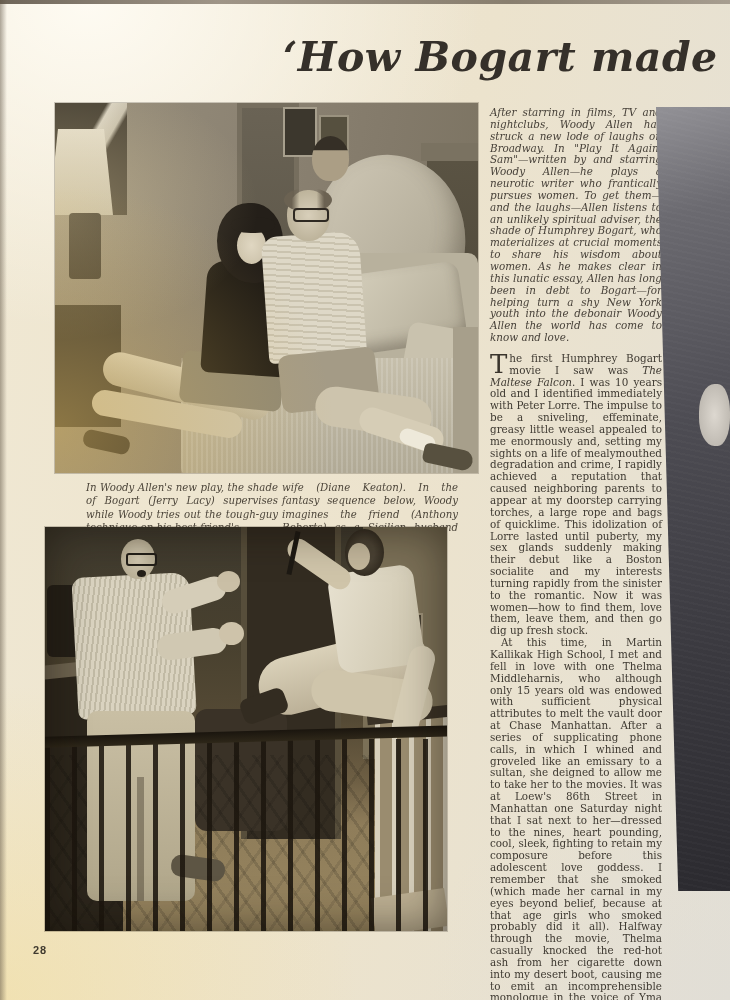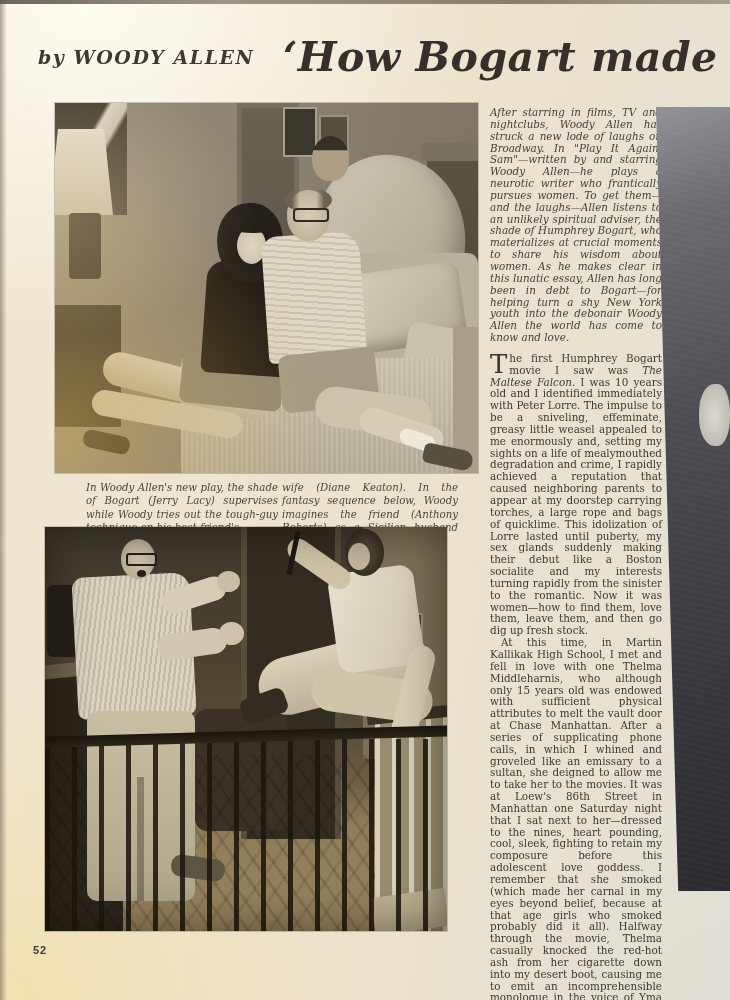--- a/index.html
+++ b/index.html
@@ -151,21 +151,20 @@
   .hand{position:absolute;left:699px;top:384px;width:31px;height:62px;z-index:3;
     background:radial-gradient(#ddd8d0,#b4afa7);border-radius:50% 40% 40% 50%/45% 45% 45% 45%;}
 </style>
 </head>
 <body>
 
 <div class="stage">
   <div class="edge-top"></div>
   <div class="edge-left"></div>
 
-  <div class="byline">by WOODY ALLEN</div>
   <div class="title">‘How Bogart made me</div>
 
   <div class="photo photo1">
     <div class="p1-painting"></div>
     <div class="p1-shade"></div>
     <div class="p1-lampbase"></div>
     <div class="p1-sideboard"></div>
     <div class="p1-column"></div>
     <div class="p1-frame1"></div>
     <div class="p1-frame2"></div>
@@ -245,14 +244,14 @@
   <div class="colright">
     <p class="intro">After starring in films, TV and nightclubs, Woody Allen has struck a new lode of laughs on Broadway. In "Play It Again, Sam"—written by and starring Woody Allen—he plays a neurotic writer who frantically pursues women. To get them—and the laughs—Allen listens to an unlikely spiritual adviser, the shade of Humphrey Bogart, who materializes at crucial moments to share his wisdom about women. As he makes clear in this lunatic essay, Allen has long been in debt to Bogart—for helping turn a shy New York youth into the debonair Woody Allen the world has come to know and love.</p>
     <p class="para"><span class="dropcap">T</span><span>he first Humphrey Bogart movie I saw was </span><span class="movie">The Maltese Falcon</span><span>. I was 10 years old and I identified immediately with Peter Lorre. The impulse to be a sniveling, effeminate, greasy little weasel appealed to me enormously and, setting my sights on a life of mealymouthed degradation and crime, I rapidly achieved a reputation that caused neighboring parents to appear at my doorstep carrying torches, a large rope and bags of quicklime. This idolization of Lorre lasted until puberty, my sex glands suddenly making their debut like a Boston socialite and my interests turning rapidly from the sinister to the romantic. Now it was women—how to find them, love them, leave them, and then go dig up fresh stock.</span></p>
     <p class="para indent">At this time, in Martin Kallikak High School, I met and fell in love with one Thelma Middleharnis, who although only 15 years old was endowed with sufficient physical attributes to melt the vault door at Chase Manhattan. After a series of supplicating phone calls, in which I whined and groveled like an emissary to a sultan, she deigned to allow me to take her to the movies. It was at Loew's 86th Street in Manhattan one Saturday night that I sat next to her—dressed to the nines, heart pounding, cool, sleek, fighting to retain my composure before this adolescent love goddess. I remember that she smoked (which made her carnal in my eyes beyond belief, because at that age girls who smoked probably did it all). Halfway through the movie, Thelma casually knocked the red-hot ash from her cigarette down into my desert boot, causing me to emit an incomprehensible monologue in the voice of Yma Sumac and spiral upward to the ceiling with the velocity of a Nike missile.</p>
 
   </div>
 
   <div class="panel"></div>
   <div class="hand"></div>
 
-  <div class="pagenum">52</div>
+  <div class="pagenum">28</div>
 </div>
 
 </body></html>

